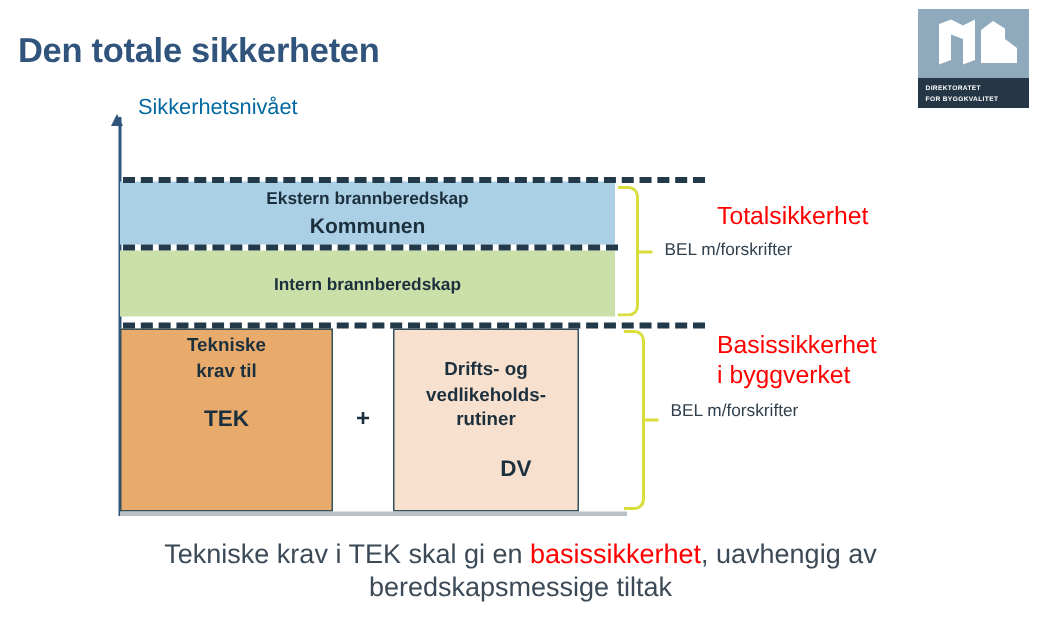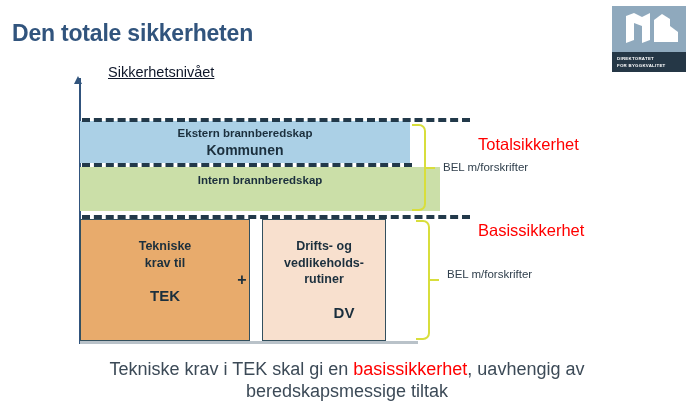--- a/index.html
+++ b/index.html
@@ -53,26 +53,25 @@
     line-height: 6.6px;
     letter-spacing: 0.25px;
     font-weight: bold;
     padding: 4px 0 0 5px;
     box-sizing: border-box;
   }
 
   
   .axis-label {
     position: absolute;
-    left: 108px;
+    left: 92px;
     top: 64px;
     font-size: 14.5px;
-    color: #0f172a;
+    color: #0369a1;
     white-space: nowrap;
-    text-decoration: underline;
   }
   .axis-line {
     position: absolute;
     left: 79px;
     top: 78px;
     width: 1.6px;
     height: 266px;
     background: #31547d;
   }
   .axis-arrow {
@@ -108,34 +107,34 @@
     left: 80px;
     top: 121px;
     width: 330px;
     height: 42px;
     background: #abd0e6;
     padding-top: 5px;
   }
   .block-intern {
     left: 80px;
     top: 167px;
-    width: 360px;
+    width: 330px;
     height: 44px;
     background: #cbdfa8;
-    padding-top: 6px;
+    padding-top: 16px;
   }
 
   .block-tek {
     left: 80px;
     top: 219px;
-    width: 170px;
+    width: 142px;
     height: 122px;
     background: #e8ab6c;
     border: 1.6px solid #33505e;
-    padding-top: 18px;
+    padding-top: 2px;
   }
   .block-dv {
     left: 262px;
     top: 219px;
     width: 124px;
     height: 122px;
     background: #f8e0ce;
     border: 1.6px solid #33505e;
     padding-top: 18px;
   }
@@ -298,20 +297,21 @@
 <div class="baseline"></div>
 
 <div class="dash-line dash-total"></div>
 <div class="dash-line dash-mid"></div>
 <div class="dash-line dash-basis"></div>
 
 <div class="callout callout-total">Totalsikkerhet</div>
 
 <div class="callout callout-basis">
   <div>Basissikkerhet</div>
+  <div>i byggverket</div>
 </div>
 
 <div class="bracket bracket-upper"></div>
 <div class="bracket-tick tick-upper"></div>
 <div class="bracket bracket-lower"></div>
 <div class="bracket-tick tick-lower"></div>
 
 <div class="annot annot-upper">BEL m/forskrifter</div>
 
 <div class="annot annot-lower">

